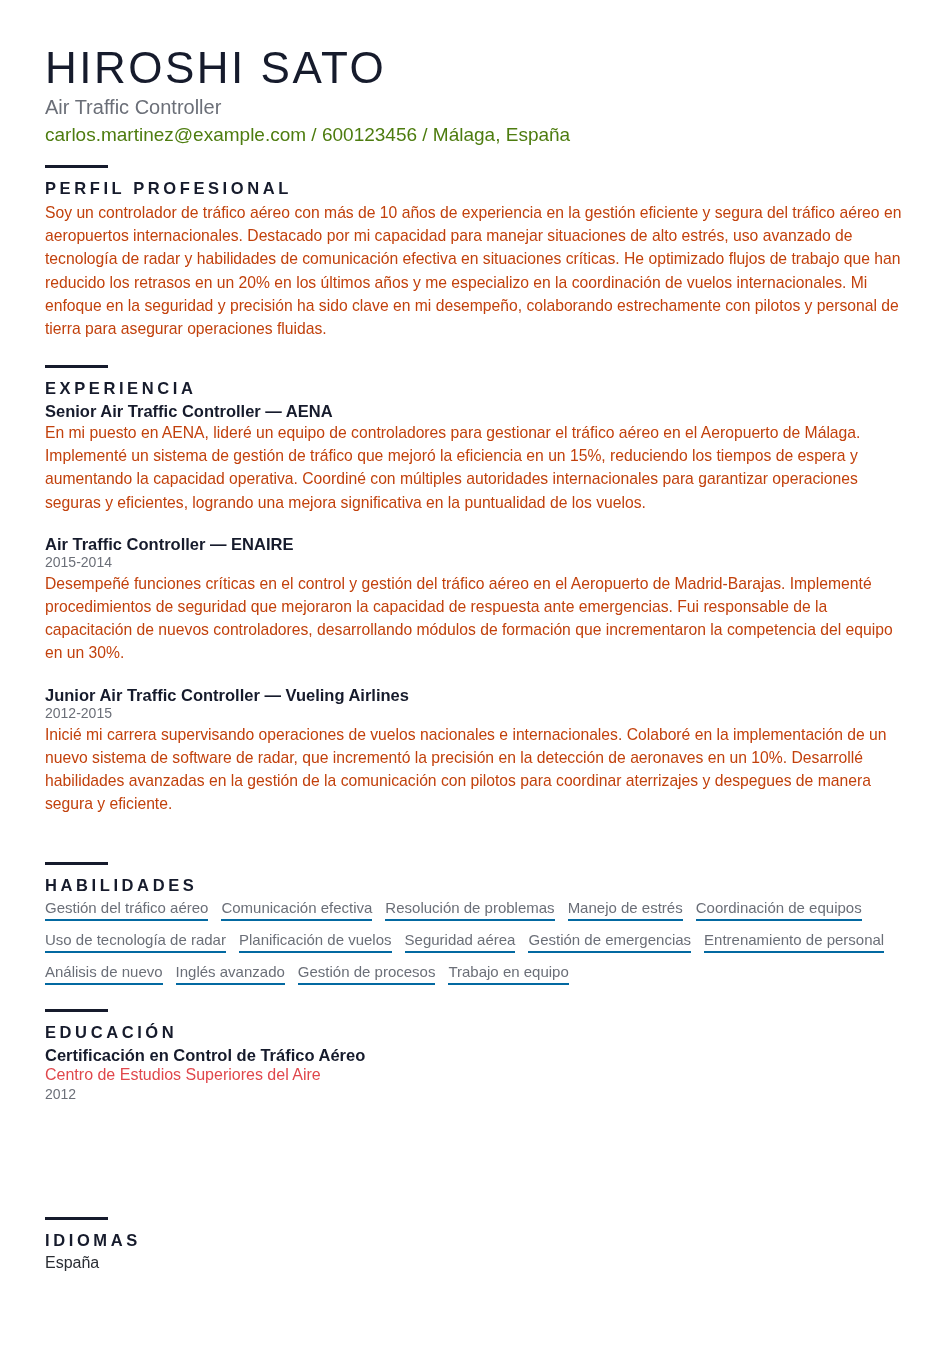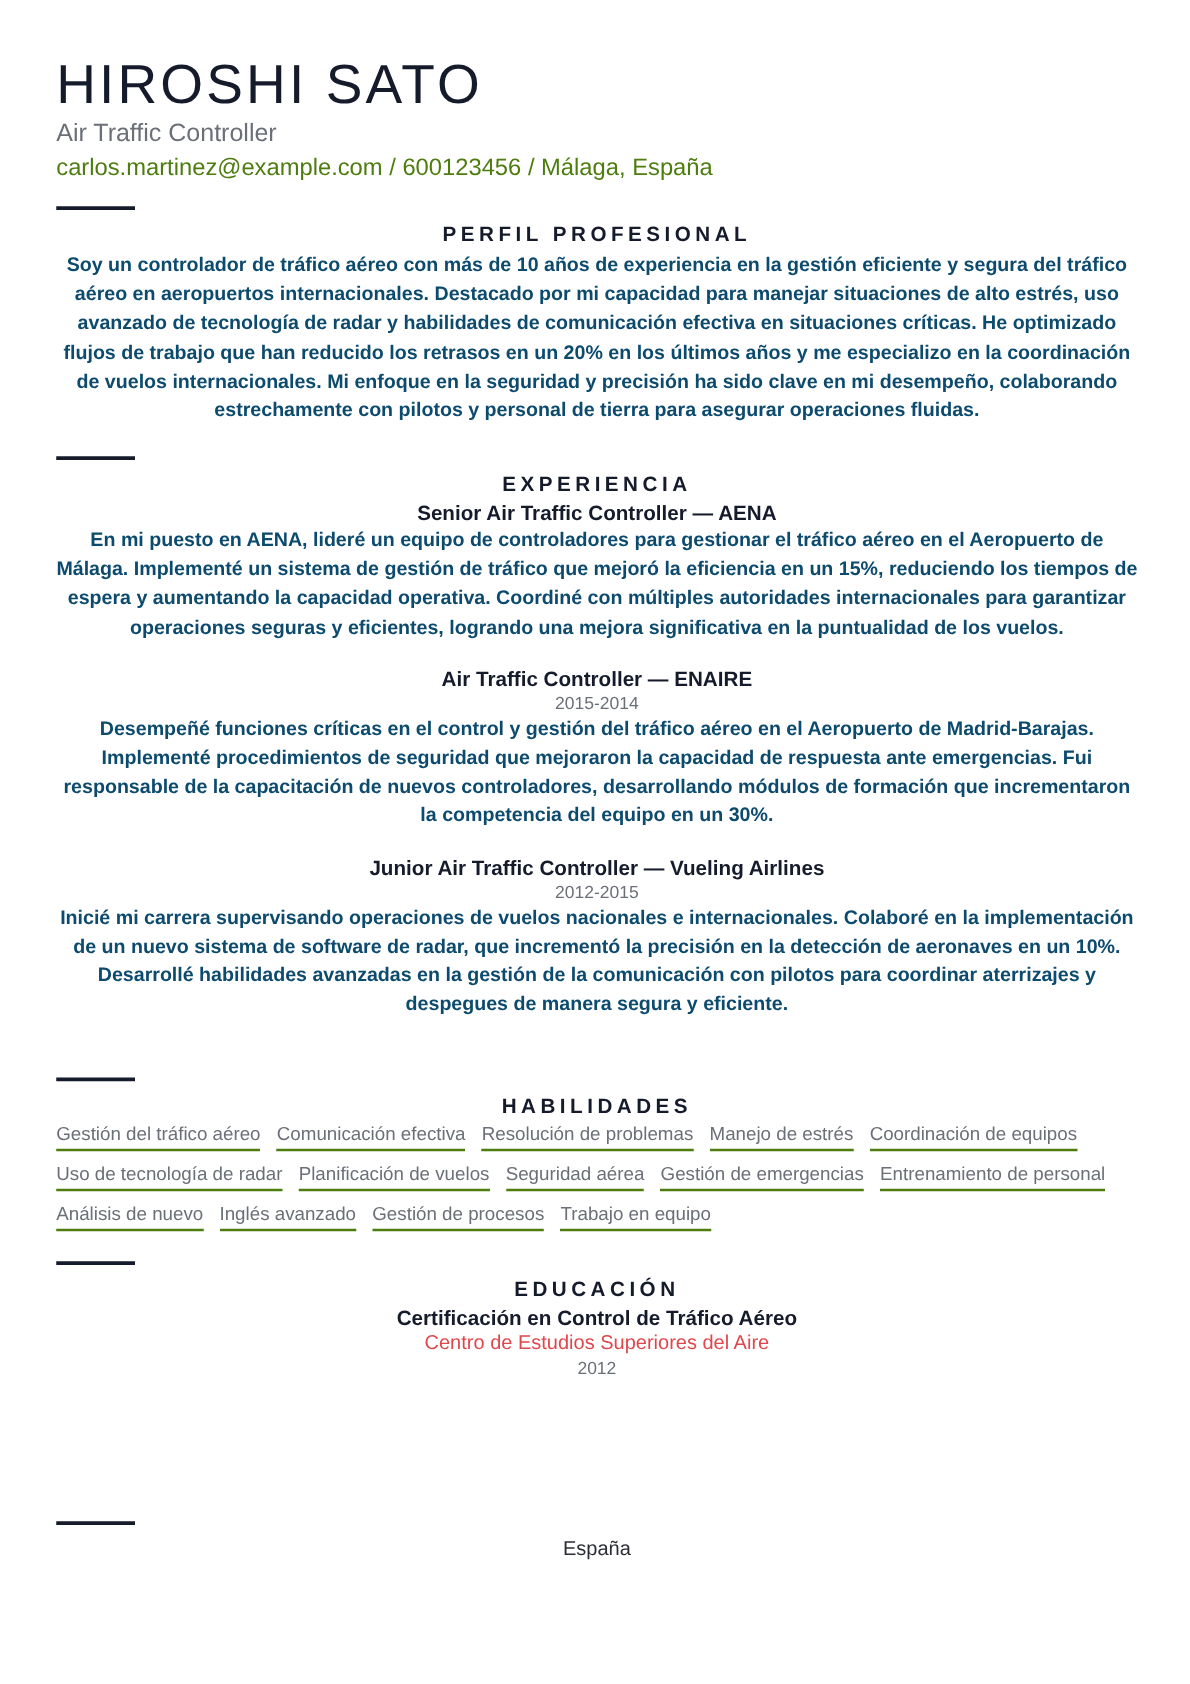--- a/index.html
+++ b/index.html
@@ -20,44 +20,44 @@
     }
     .title {
       position: absolute; top: 95px; left: 0;
       font-size: 20px; color: #6b6f78; line-height: 24px; white-space: nowrap;
     }
     .contact {
       position: absolute; top: 126px; left: 0;
       font-size: 19px; color: #4d7c0f; line-height: 18px; white-space: nowrap;
     }
 
-    .section { position: absolute; left: 0; width: 865px; text-align: center; }
+    .section { position: absolute; left: 0; width: 865px; }
     .rule {
       width: 63px; height: 3px; background: #161b2c; margin: 0 0 10px 0;
     }
     .section-title {
       font-size: 16.5px; font-weight: 700; letter-spacing: 3.6px;
       color: #161b2c; line-height: 20px; margin: 0 0 3px 0; white-space: nowrap;
     }
     .para {
-      font-size: 15.7px; line-height: 23.2px; color: #0c4a6e; margin: 0; font-weight: bold;
+      font-size: 15.7px; line-height: 23.2px; color: #c2410c; margin: 0;
     }
 
     .job { margin-bottom: 20px; }
     .job-head {
       font-size: 16.5px; font-weight: 700; color: #161b2c; line-height: 20px; white-space: nowrap;
     }
     .job-dates {
       font-size: 14px; color: #6b6f78; line-height: 16px; margin-bottom: 2px;
     }
 
     .skills { display: flex; flex-wrap: wrap; column-gap: 13px; row-gap: 9px; width: 865px; }
     .skill {
       font-size: 15px; color: #6b6f78; line-height: 20px;
-      border-bottom: 2px solid #4d7c0f; padding-bottom: 1px; white-space: nowrap;
+      border-bottom: 2px solid #0369a1; padding-bottom: 1px; white-space: nowrap;
     }
 
     .edu { margin-bottom: 17px; }
     .edu-degree { font-size: 16.5px; font-weight: 700; color: #161b2c; line-height: 20px; white-space: nowrap; }
     .edu-school { font-size: 16px; color: #e0474c; line-height: 19px; white-space: nowrap; }
     .edu-year { font-size: 14px; color: #6b6f78; line-height: 20px; }
 
     .lang { font-size: 16px; color: #2a2d33; line-height: 20px; }
   </style>
 </head>
@@ -125,16 +125,17 @@
 
     <div class="edu">
       <div class="edu-degree">Certificación en Control de Tráfico Aéreo</div>
       <div class="edu-school">Centro de Estudios Superiores del Aire</div>
       <div class="edu-year">2012</div>
     </div>
   </div>
 
   <div class="section" style="top:1217px;">
     <div class="rule"></div>
+    <div class="section-title">IDIOMAS</div>
     <div class="lang">España</div>
   </div>
 
 </div>
 
 </body></html>

